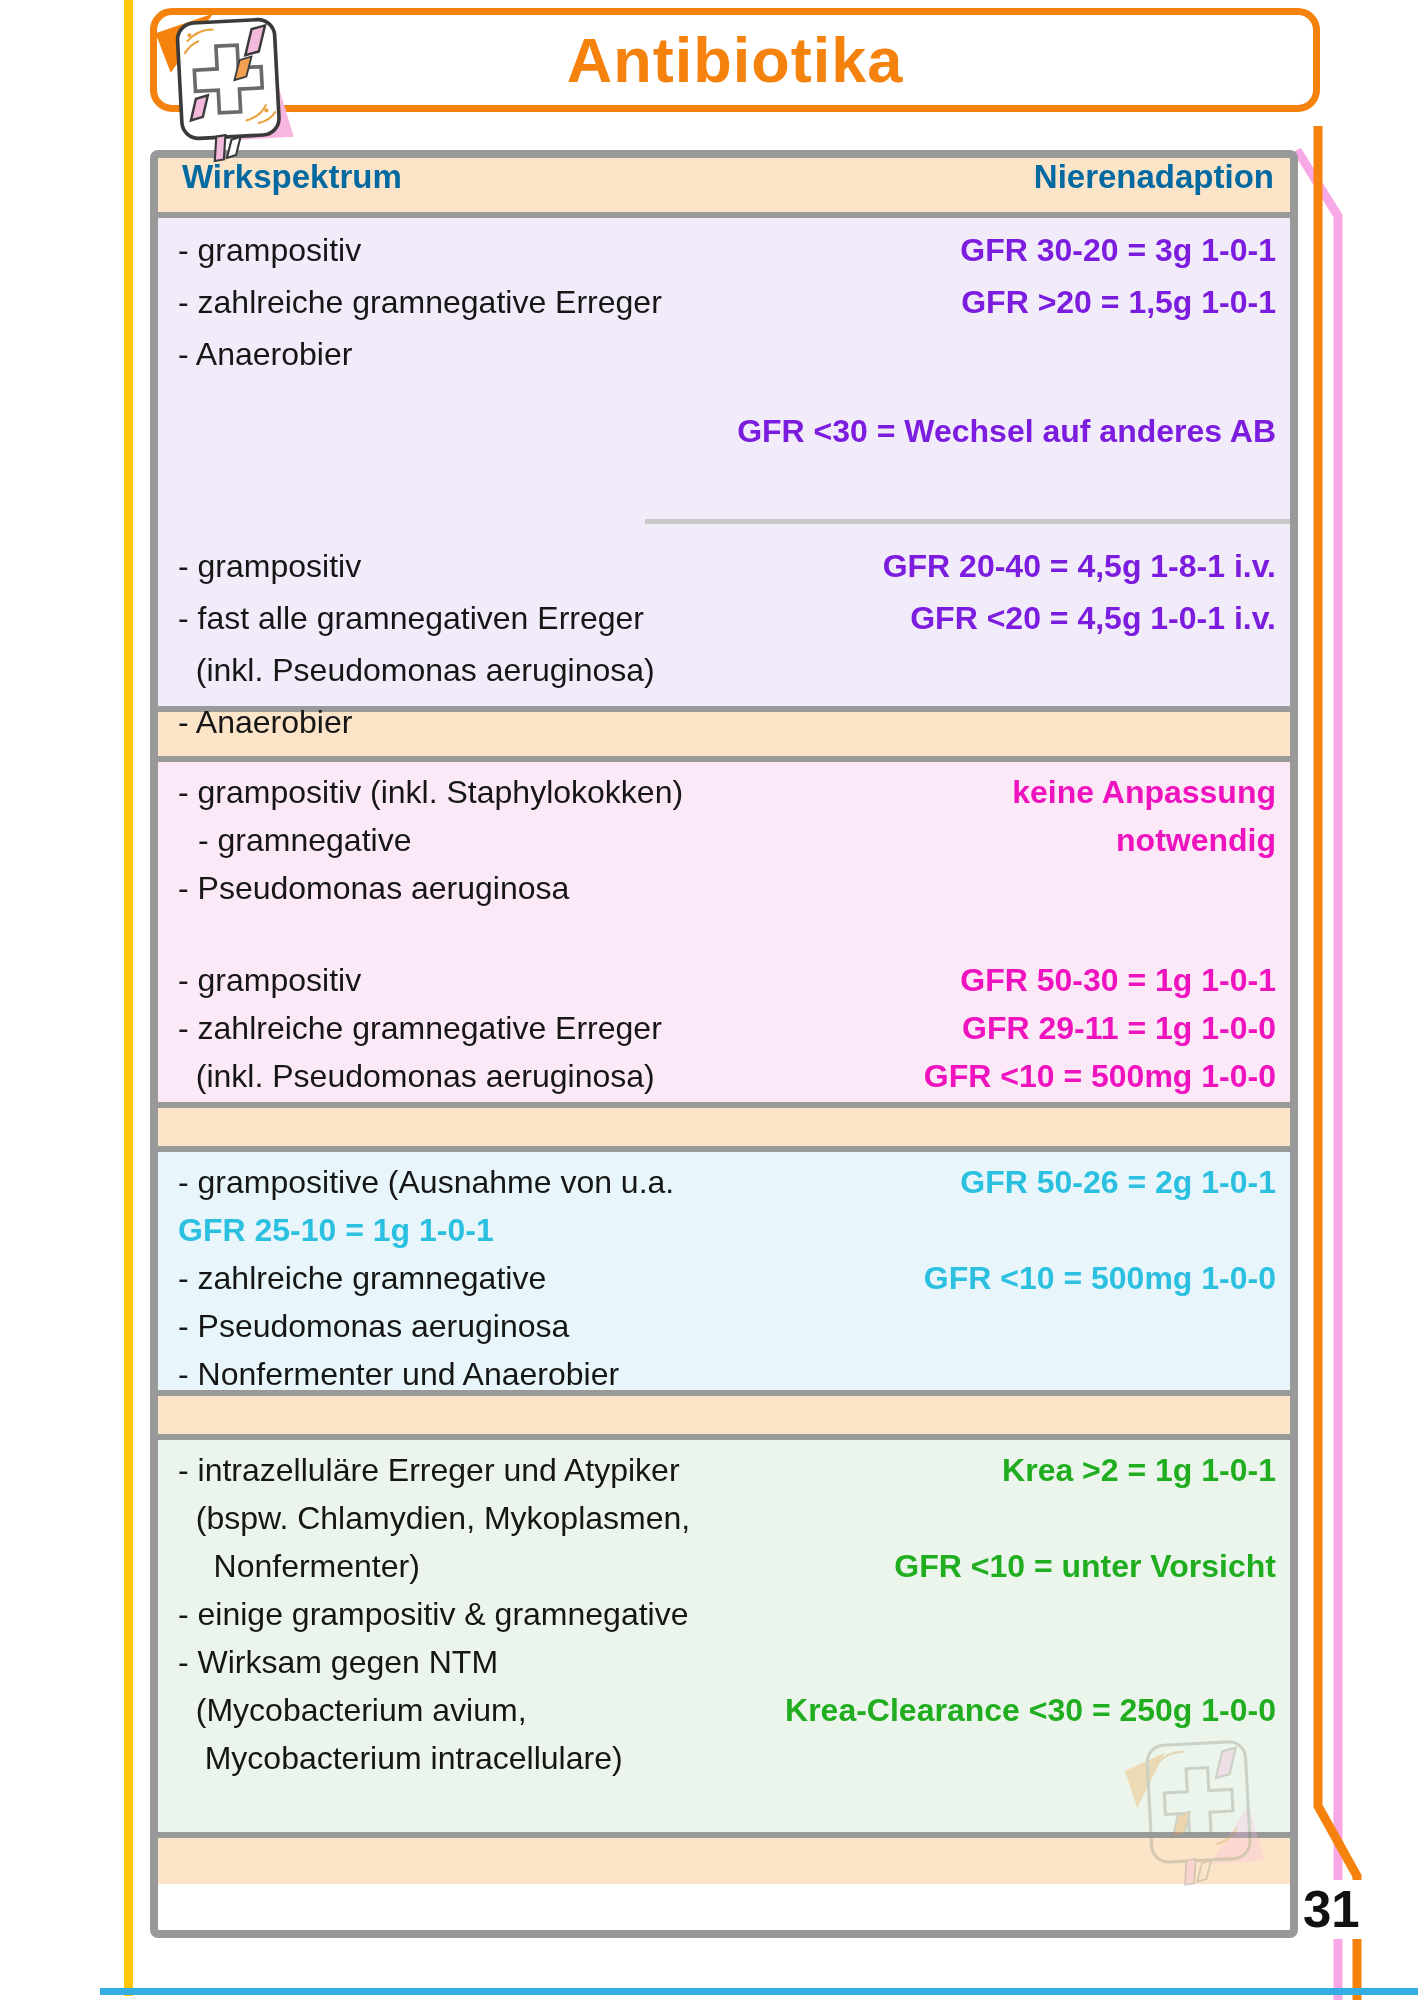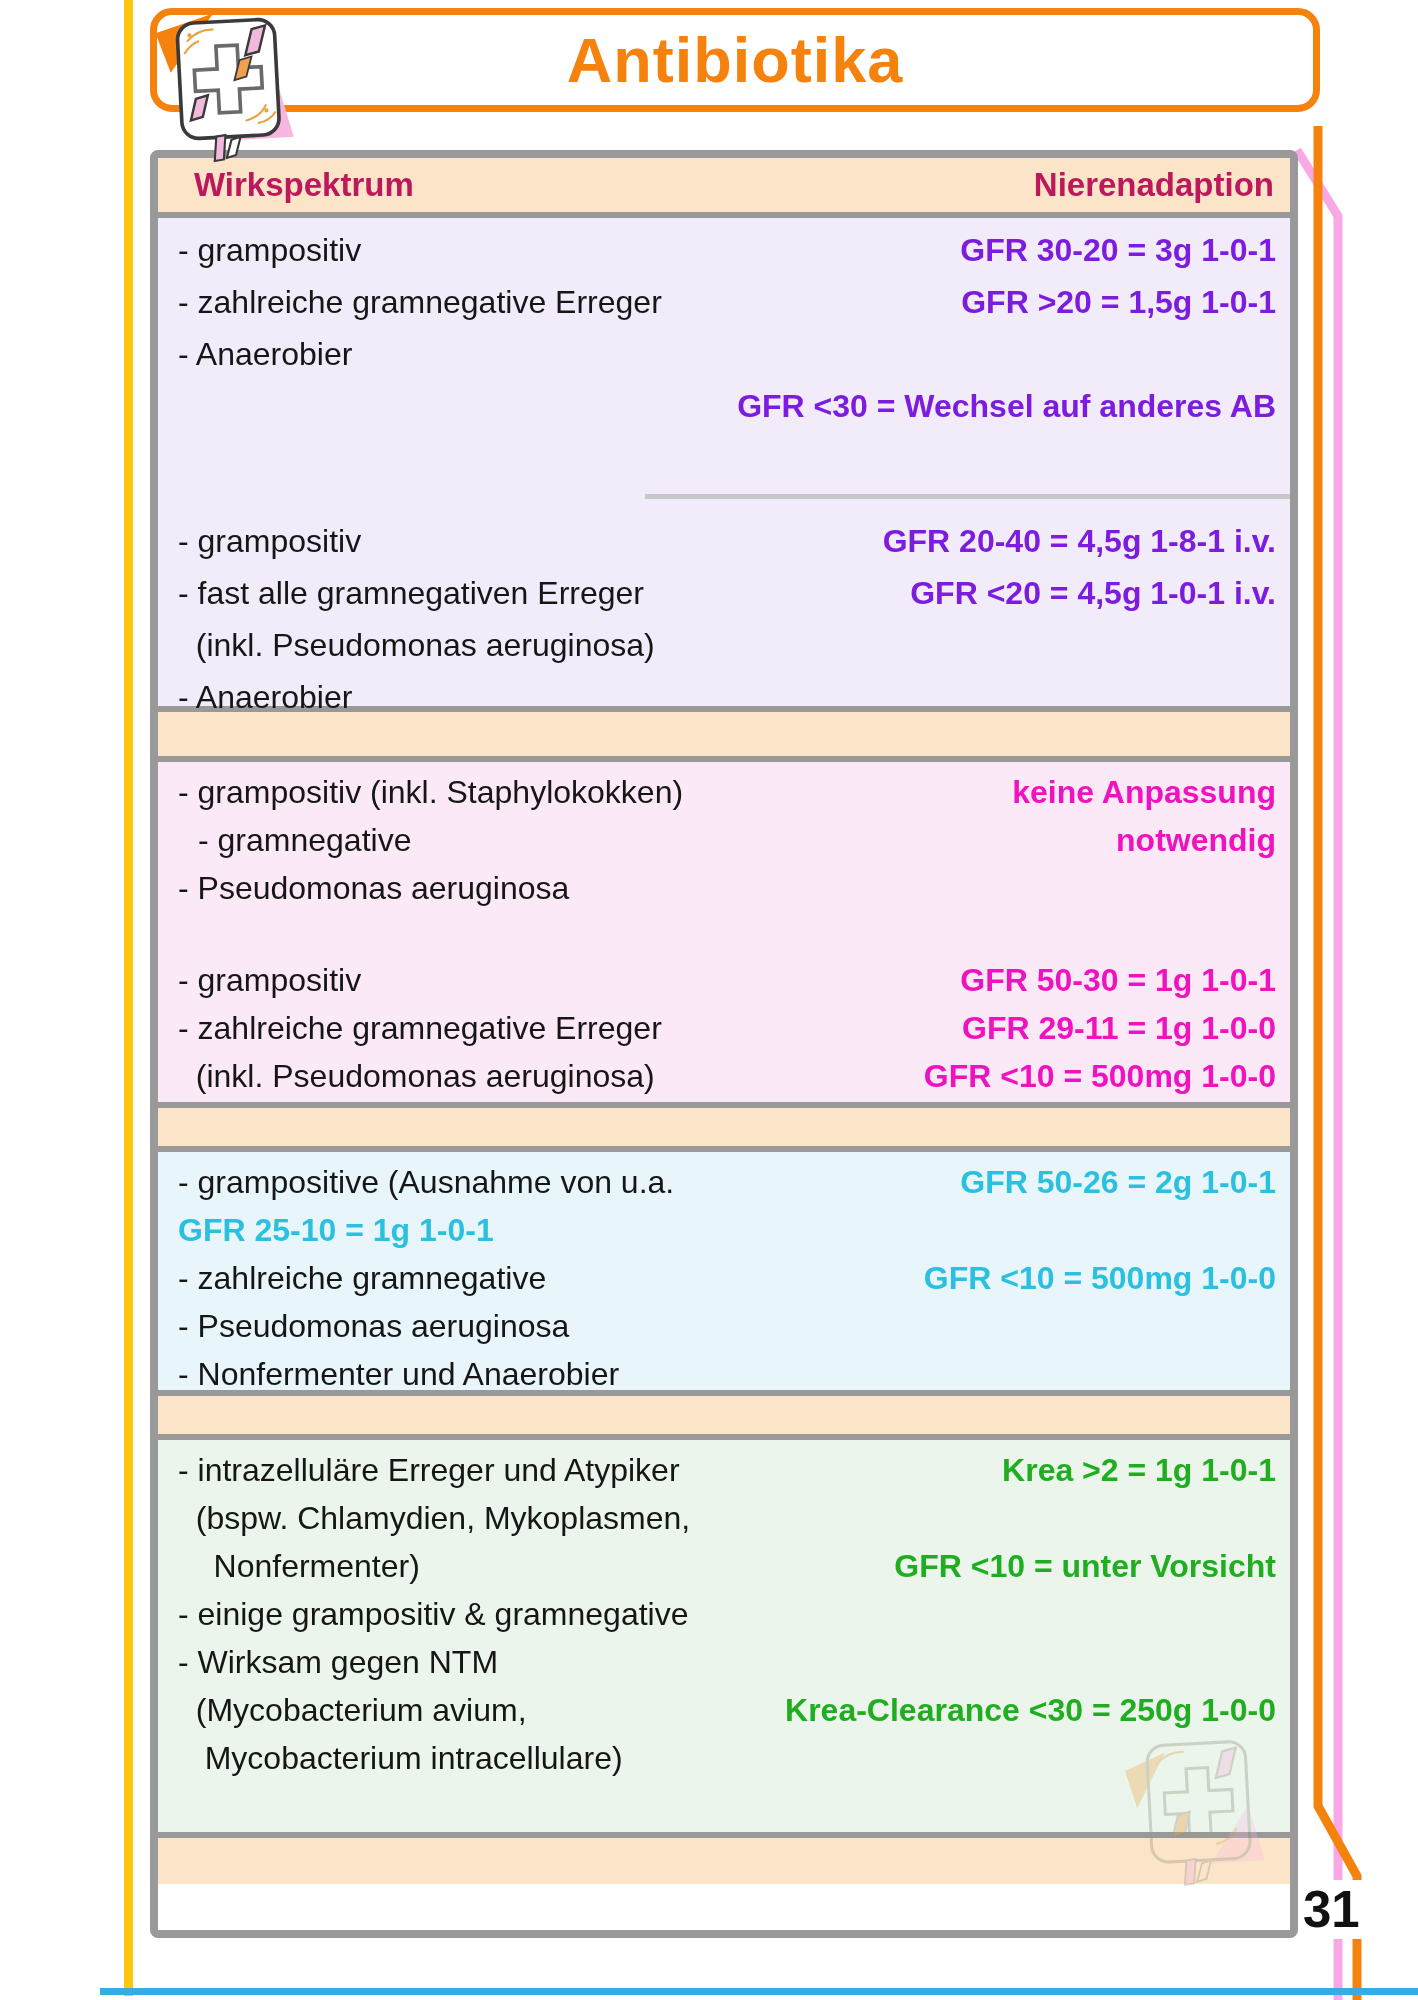--- a/index.html
+++ b/index.html
@@ -12,22 +12,22 @@
   
   .titlebox{position:absolute;left:150px;top:8px;width:1170px;height:104px;
     border:7px solid #F5820D;border-radius:22px;box-sizing:border-box;
     display:flex;align-items:center;justify-content:center;background:#fff;}
   .title{font-size:63px;font-weight:800;color:#F5820D;letter-spacing:1px;margin:0;}
   .logo{position:absolute;left:148px;top:6px;width:170px;height:158px;z-index:3;}
 
   
   .table{position:absolute;left:150px;top:150px;width:1148px;height:1788px;
     border:8px solid #999999;border-radius:8px;box-sizing:border-box;background:#fff;overflow:hidden;}
-  .thead{height:54px;background:#FCE4C9;display:flex;justify-content:space-between;align-items:center;
-    padding:0 16px 0 36px;font-weight:700;font-size:33px;color:#be185d;}
+  .thead{height:54px;background:#FCE4C9;display:flex;justify-content:space-between;align-items:flex-start;
+    padding:0 16px 0 24px;font-weight:700;font-size:33px;color:#0369a1;}
   .section{border-top:6px solid #999999;box-sizing:border-box;padding-top:6px;}
   .band{border-top:6px solid #999999;background:#FCE4C9;box-sizing:border-box;}
   .row{display:flex;justify-content:space-between;align-items:center;padding:0 14px 0 20px;font-size:32px;}
   .cl{color:#161616;font-weight:500;white-space:pre;text-align:right;}
   .cr{font-weight:600;white-space:pre;}
   .partial-divider{height:5px;background:#C8C8C8;width:57%;margin-left:auto;}
   .spacer{width:100%;}
 
   .watermark{position:absolute;right:2px;bottom:42px;width:330px;height:160px;opacity:.38;}
 
@@ -80,21 +80,21 @@
             <span class="cr">GFR 30-20 = 3g 1-0-1</span>
           </div>
           <div class="row" style="height: 52px;">
             <span class="cl">- zahlreiche gramnegative Erreger</span>
             <span class="cr">GFR &gt;20 = 1,5g 1-0-1</span>
           </div>
           <div class="row" style="height: 52px;">
             <span class="cl">- Anaerobier</span>
             <span class="cr"></span>
           </div>
-          <div class="row" style="height: 52px;">
+          <div class="row" style="height: 52px; margin-top: 25px;">
             <span class="cl"></span>
             <span class="cr">GFR &lt;30 = Wechsel auf anderes AB</span>
           </div>
           <div class="spacer" style="height: 62px;"></div>
           <div class="partial-divider"></div>
           <div class="spacer" style="height: 16px;"></div>
           <div class="row" style="height: 52px;">
             <span class="cl">- grampositiv</span>
             <span class="cr">GFR 20-40 = 4,5g 1-8-1 i.v.</span>
           </div>

